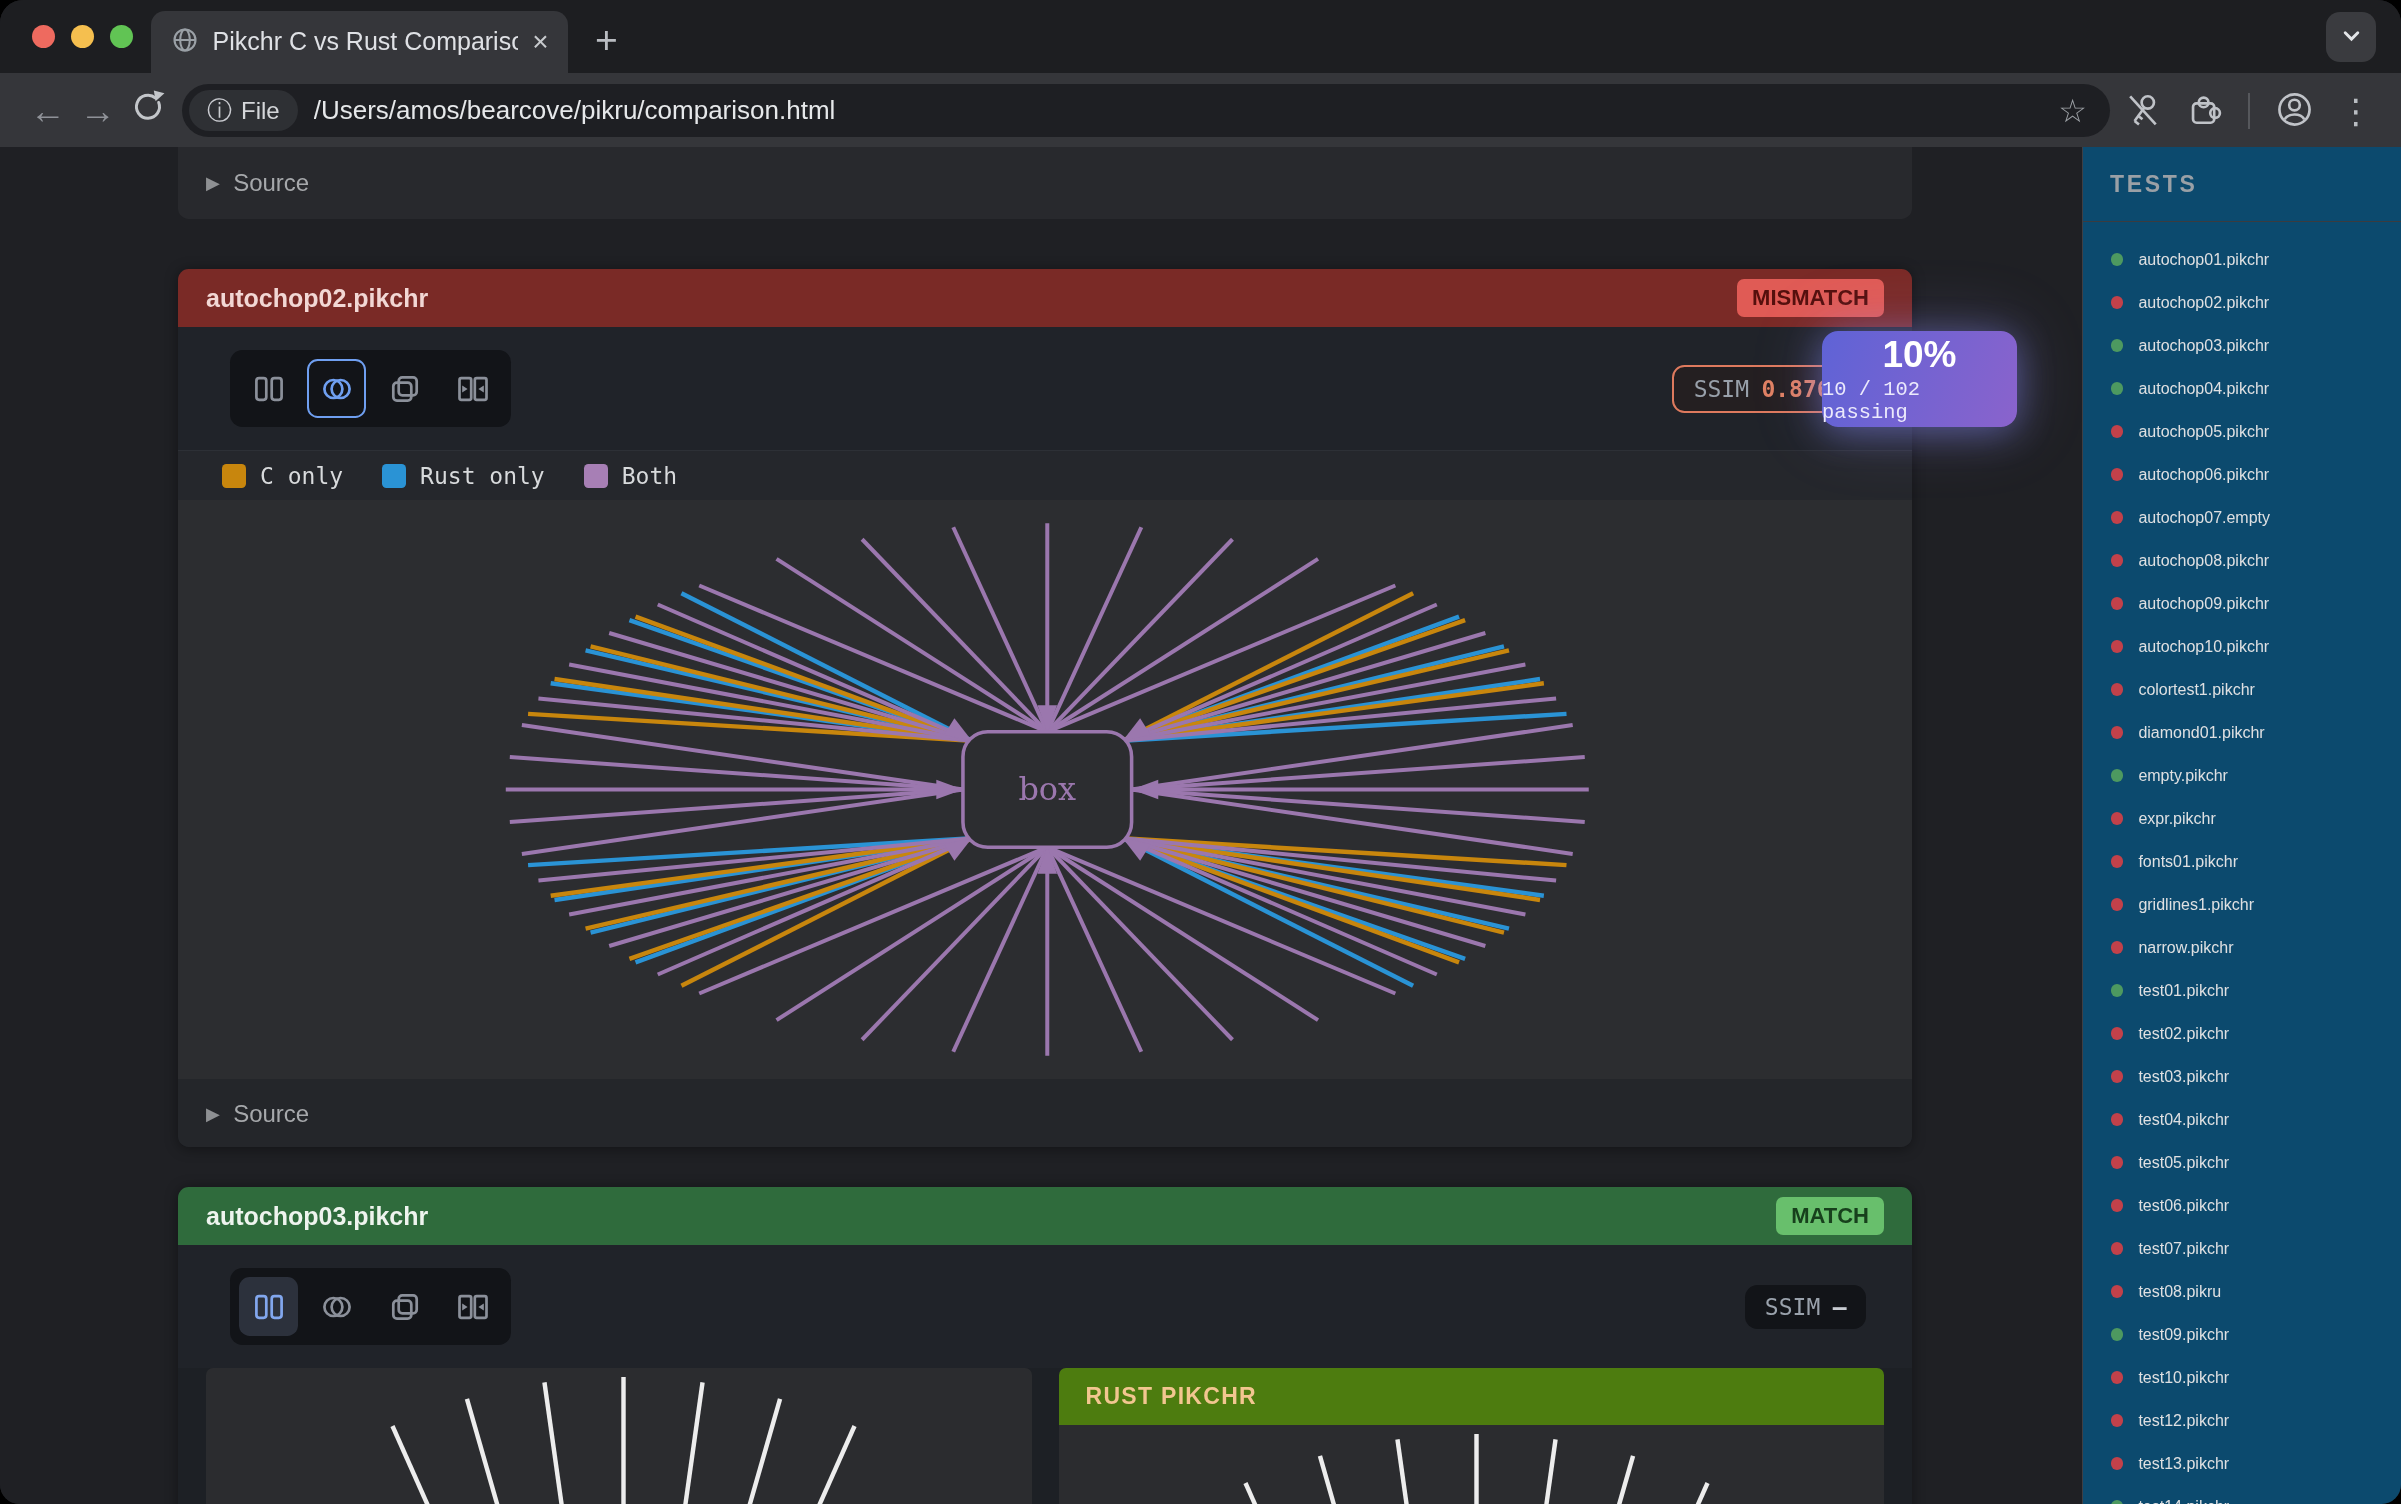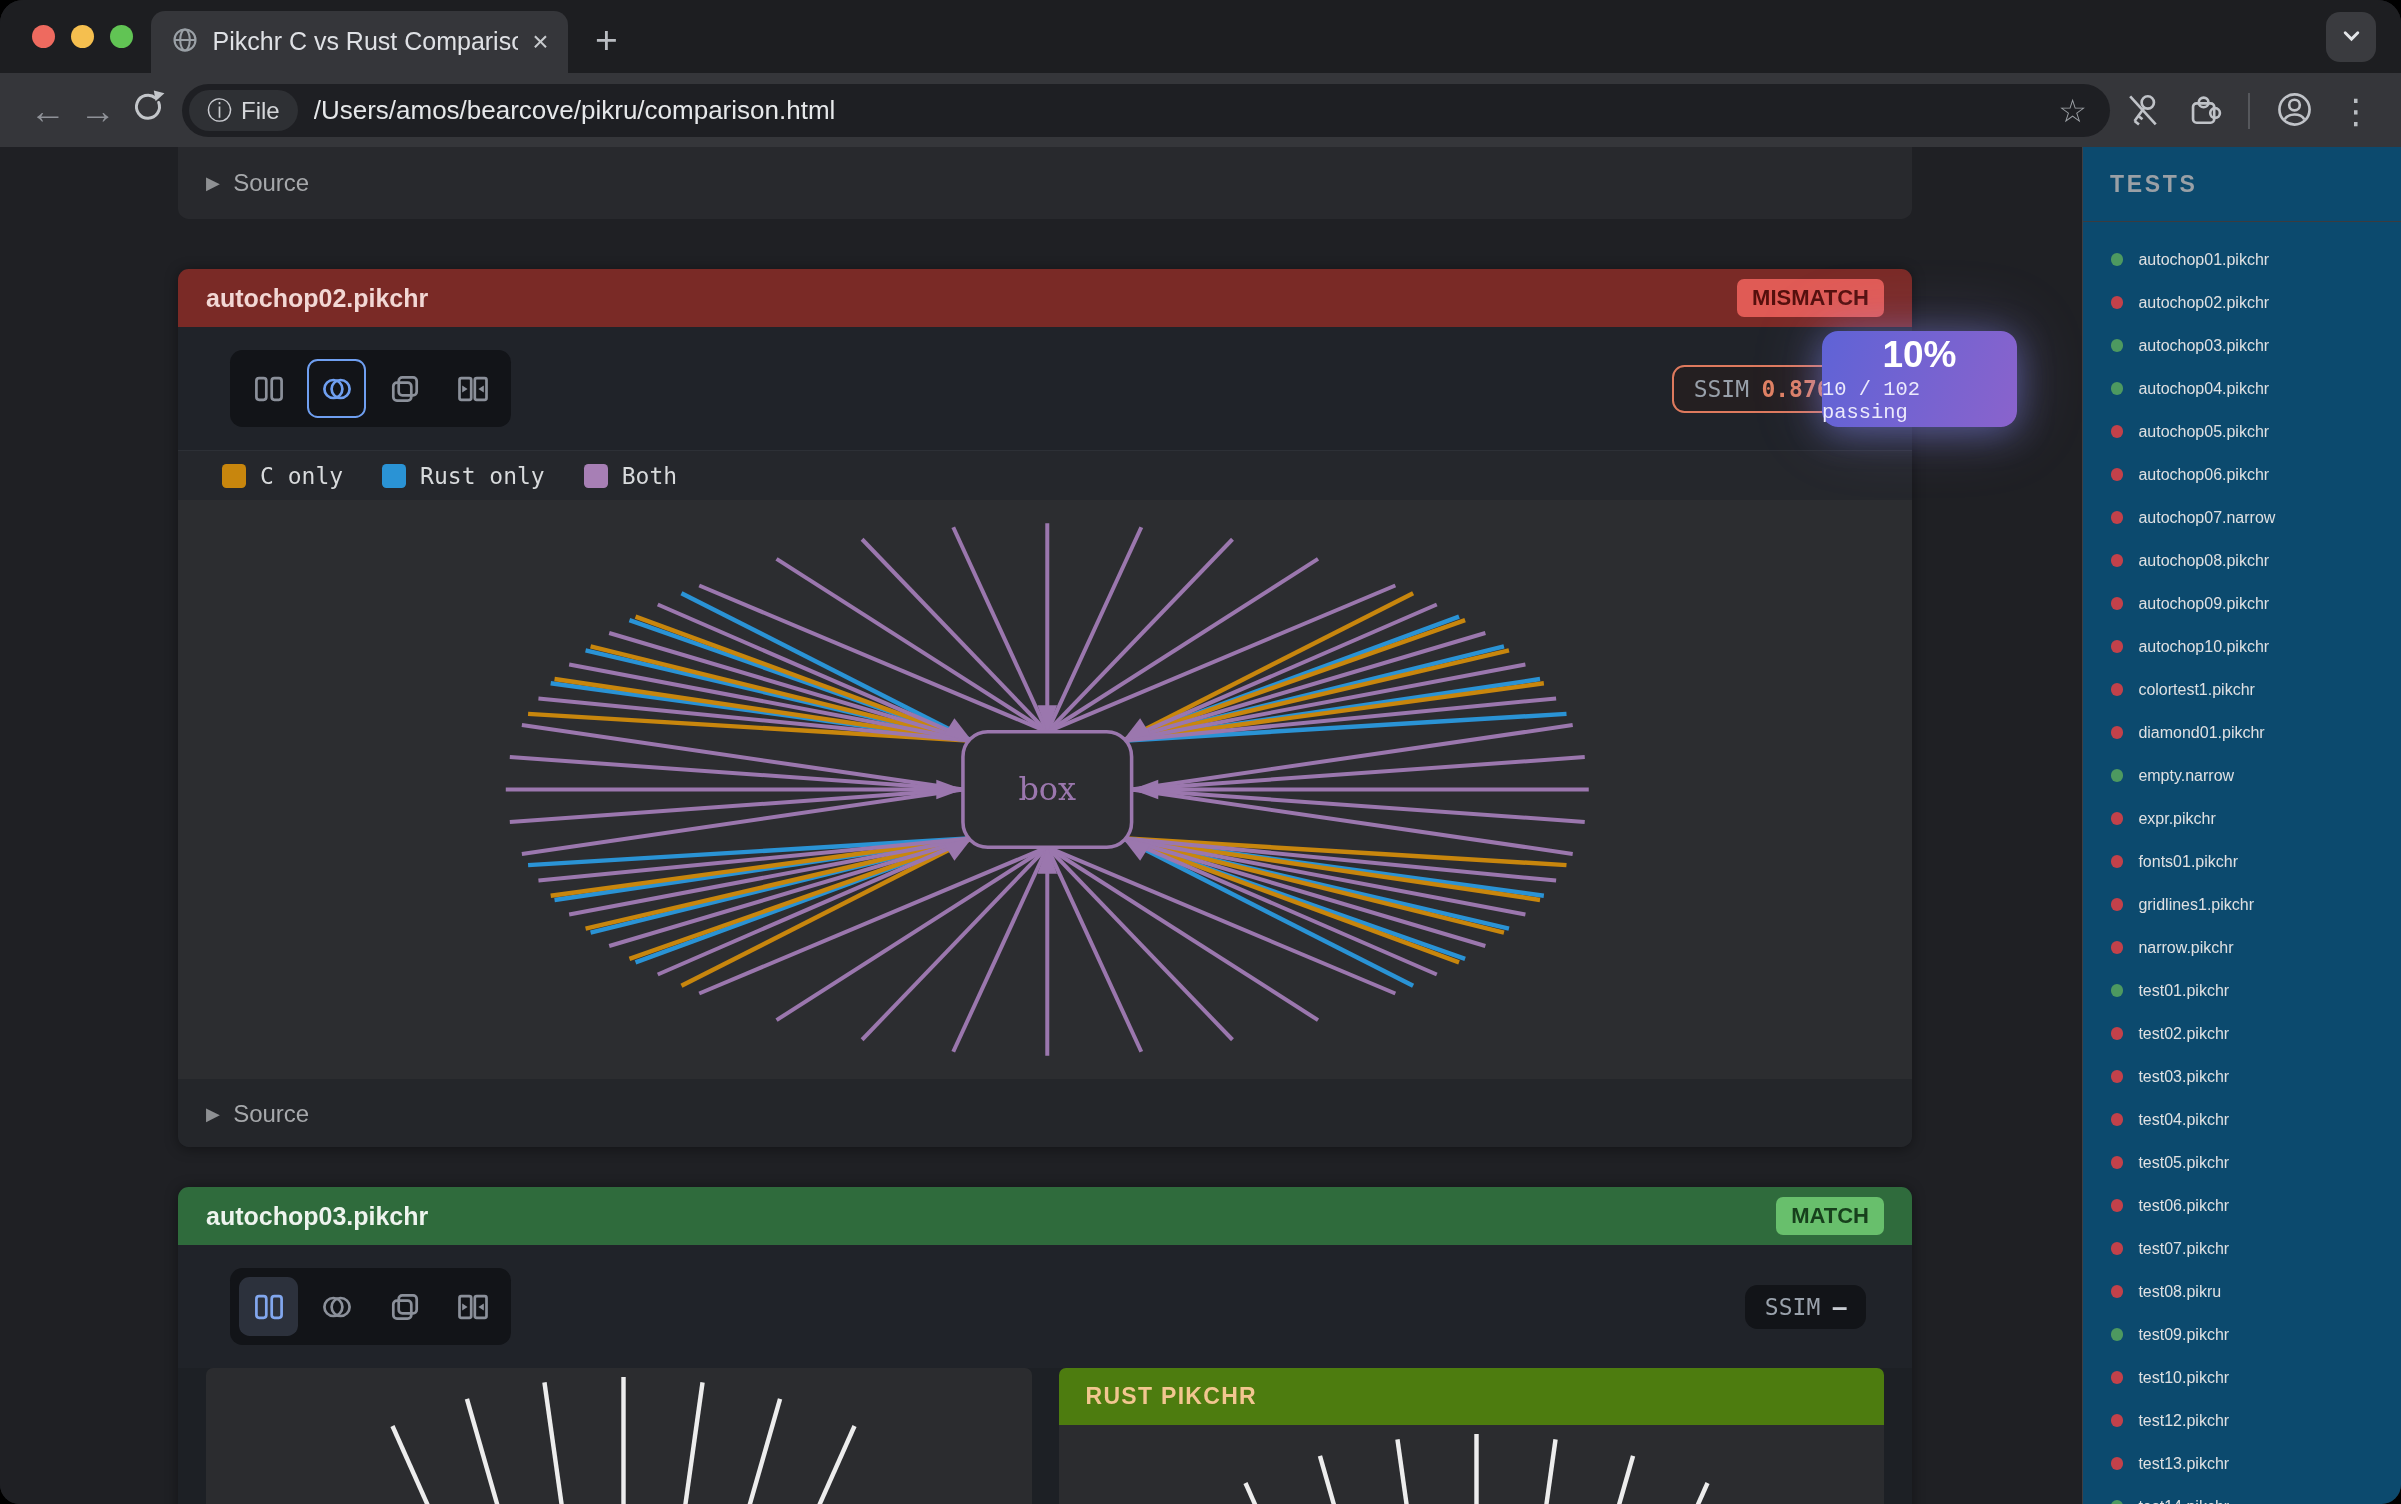--- a/index.html
+++ b/index.html
@@ -442,21 +442,21 @@
           <div class="test-item">
             <span class="dot" style="background: rgb(194, 65, 74);"></span>
             <span class="test-name">autochop05.pikchr</span>
           </div>
           <div class="test-item">
             <span class="dot" style="background: rgb(194, 65, 74);"></span>
             <span class="test-name">autochop06.pikchr</span>
           </div>
           <div class="test-item">
             <span class="dot" style="background: rgb(194, 65, 74);"></span>
-            <span class="test-name">autochop07.narrow</span>
+            <span class="test-name">autochop07.empty</span>
           </div>
           <div class="test-item">
             <span class="dot" style="background: rgb(194, 65, 74);"></span>
             <span class="test-name">autochop08.pikchr</span>
           </div>
           <div class="test-item">
             <span class="dot" style="background: rgb(194, 65, 74);"></span>
             <span class="test-name">autochop09.pikchr</span>
           </div>
           <div class="test-item">
@@ -466,21 +466,21 @@
           <div class="test-item">
             <span class="dot" style="background: rgb(194, 65, 74);"></span>
             <span class="test-name">colortest1.pikchr</span>
           </div>
           <div class="test-item">
             <span class="dot" style="background: rgb(194, 65, 74);"></span>
             <span class="test-name">diamond01.pikchr</span>
           </div>
           <div class="test-item">
             <span class="dot" style="background: rgb(77, 153, 96);"></span>
-            <span class="test-name">empty.narrow</span>
+            <span class="test-name">empty.pikchr</span>
           </div>
           <div class="test-item">
             <span class="dot" style="background: rgb(194, 65, 74);"></span>
             <span class="test-name">expr.pikchr</span>
           </div>
           <div class="test-item">
             <span class="dot" style="background: rgb(194, 65, 74);"></span>
             <span class="test-name">fonts01.pikchr</span>
           </div>
           <div class="test-item">

